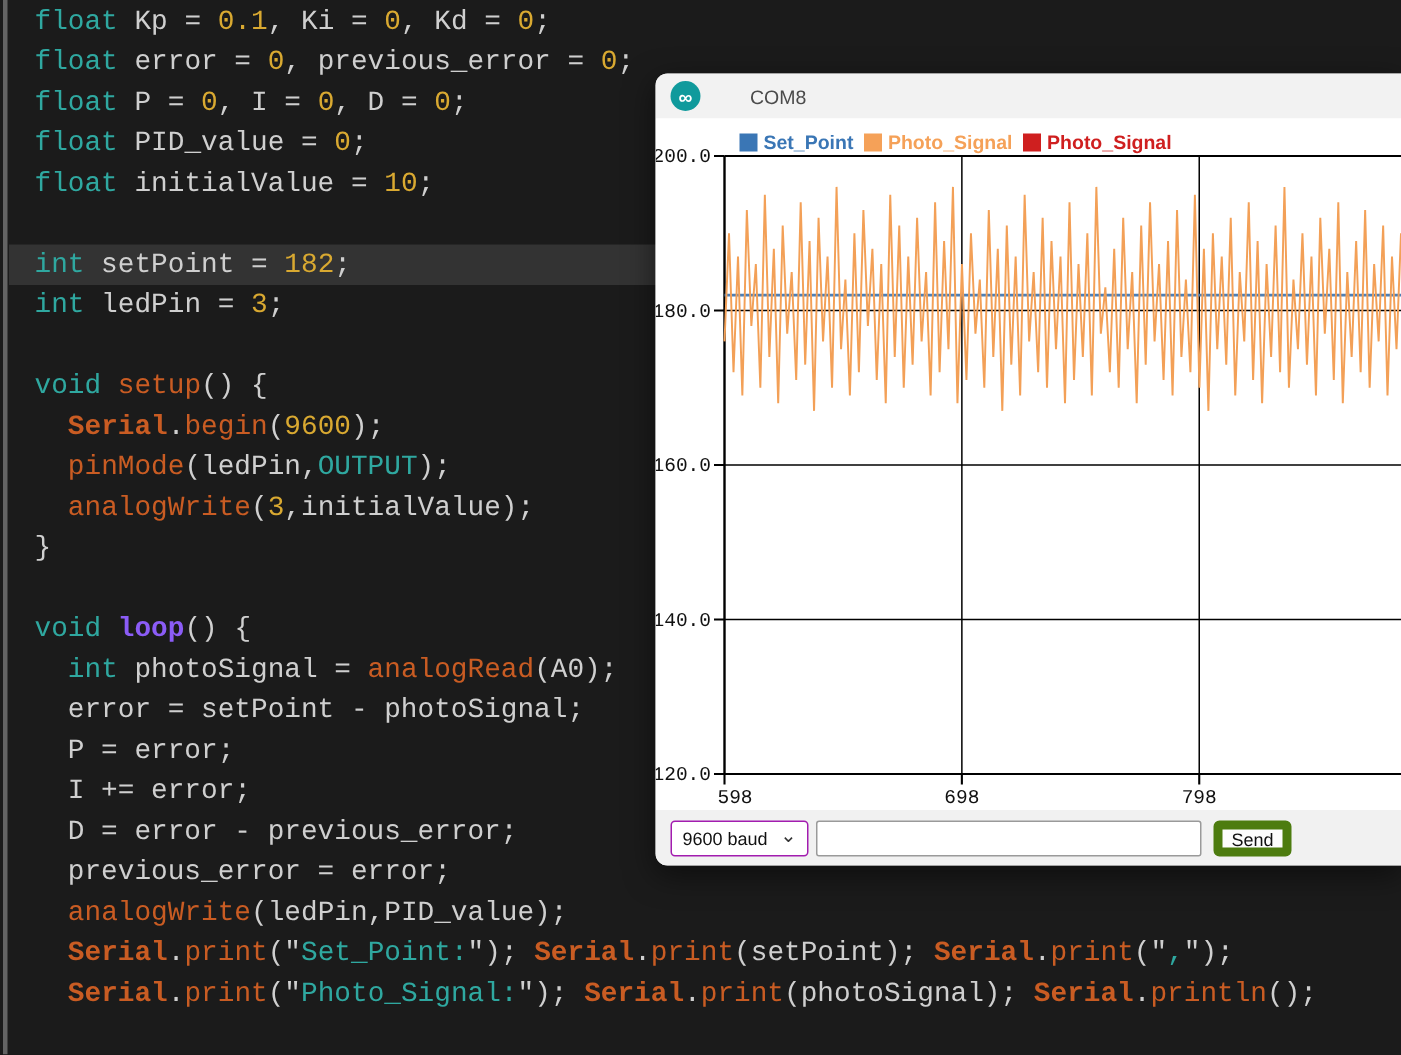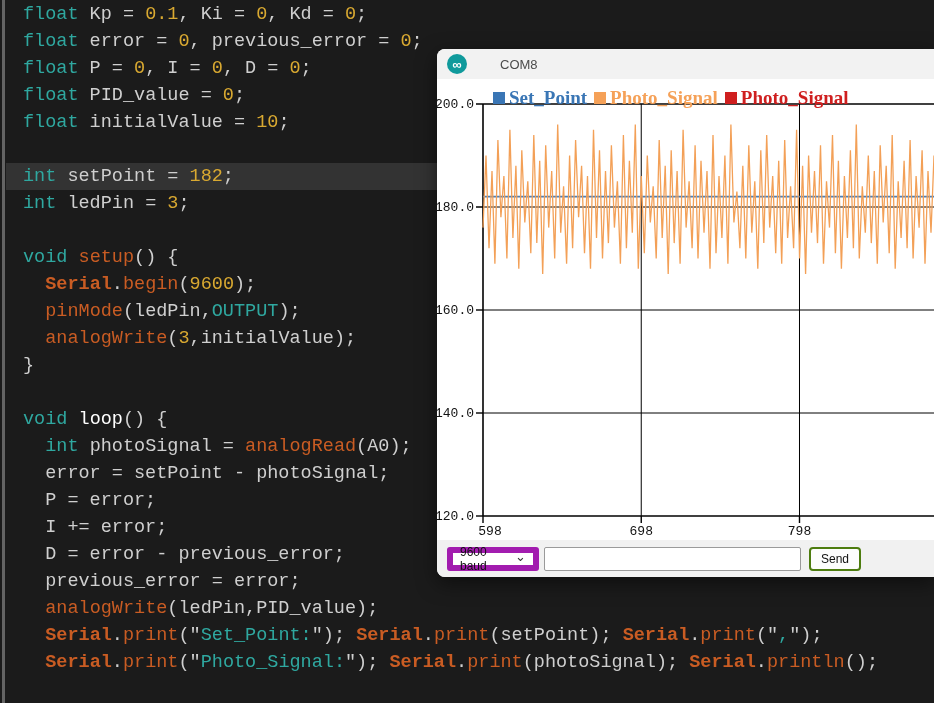--- a/index.html
+++ b/index.html
@@ -14,54 +14,54 @@
           font-family:"Liberation Mono","DejaVu Sans Mono",monospace;
           font-size:18.5px; line-height:27px; color:#cfcfcf; }
   .line { height:27px; white-space:pre; margin-left:6px; padding-left:17px; }
   .line.hl { background:#333333; }
   .tk-kw  { color:#2fa8a0; }
   .tk-pl  { color:#cfcfcf; }
   .tk-num { color:#d9a931; }
   .tk-fn  { color:#c95c23; }
   .tk-ser { color:#c95c23; font-weight:bold; }
   .tk-str { color:#2fa8a0; }
-  .tk-grn { color:#ffffff; }
+  .tk-grn { color:#8b5cf6;font-weight:bold; }
 
   
   .plotter-window { position:absolute; left:437px; top:49px; width:497px; height:528px;
                     z-index:10; border-radius:8px 0 0 8px; overflow:hidden;
                     background:#ffffff; box-shadow:0 6px 20px rgba(0,0,0,0.5); }
   .titlebar { position:absolute; left:0; top:0; width:100%; height:30px;
               background:#f2f2f2; display:flex; align-items:center; padding-left:10px; }
   .app-icon { width:20px; height:20px; border-radius:50%; background:#109a9c;
               color:#ffffff; font-size:13px; font-weight:bold; display:flex;
               align-items:center; justify-content:center; margin-right:9px; }
   .title-text { font-size:13px; color:#4b4b4b;margin-left:24px; }
 
   .plot-area { position:absolute; left:0; top:30px; width:497px; height:461px;
                background:#ffffff; overflow:hidden; }
   .legend { position:absolute; left:56px; top:8px; display:flex; align-items:center;
-            font-family:Liberation Serif, serif;
-            font-size:19px; font-weight:bold; }
+            font-family:Liberation Sans, sans-serif;
+            font-size:13px; font-weight:bold; }
   .legend-entry { display:flex; align-items:center; margin-right:7px; }
   .legend-sq { width:12px; height:12px; margin-right:4px; display:inline-block; }
   .plot-svg { position:absolute; left:0; top:0; }
 
   .controls { position:absolute; left:0; bottom:0; width:100%; height:37px;
               background:#f1f1f1; }
   .baud-select { position:absolute; left:10px; top:7px; width:92px; height:24px;
-                 background:#ffffff; border:6px solid #a21caf; border-radius:3px;
+                 background:#ffffff; border:1px solid #a21caf; border-radius:3px;
                  display:flex; align-items:center; justify-content:space-between;
                  padding:0 7px; font-size:12px; color:#111; cursor:default; }
   .chevron { font-size:13px; color:#333; line-height:10px; transform:translateY(-2px); }
   .serial-input { position:absolute; left:107px; top:7px; width:257px; height:24px;
                   background:#ffffff; border:1px solid #9a9a9a; border-radius:2px;
                   font-size:12px; padding:0 6px; outline:none; }
   .send-btn { position:absolute; left:372px; top:7px; width:52px; height:24px;
-              background:#fdfdfd; border:2px solid #4d7c0f; border-radius:4px;
+              background:#fdfdfd; border:6px solid #4d7c0f; border-radius:4px;
               font-size:12px; color:#111; }
 </style>
 </head>
 <body>
 
 <div class="editor">
   <div class="editor-stripe"></div>
   <div class="code" id="code">
       <div class="line"><span class="tk-kw">float</span><span class="tk-pl"> Kp = </span><span class="tk-num">0.1</span><span class="tk-pl">, Ki = </span><span class="tk-num">0</span><span class="tk-pl">, Kd = </span><span class="tk-num">0</span><span class="tk-pl">;</span></div>
       <div class="line"><span class="tk-kw">float</span><span class="tk-pl"> error = </span><span class="tk-num">0</span><span class="tk-pl">, previous_error = </span><span class="tk-num">0</span><span class="tk-pl">;</span></div>

